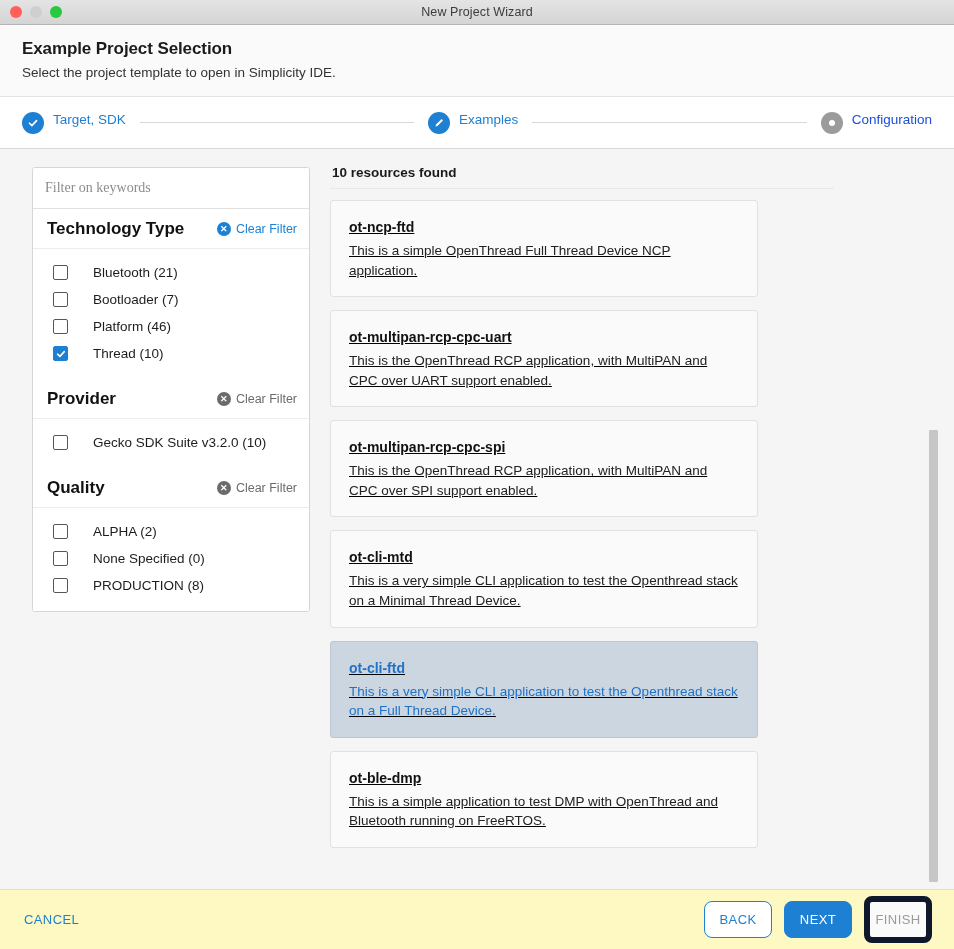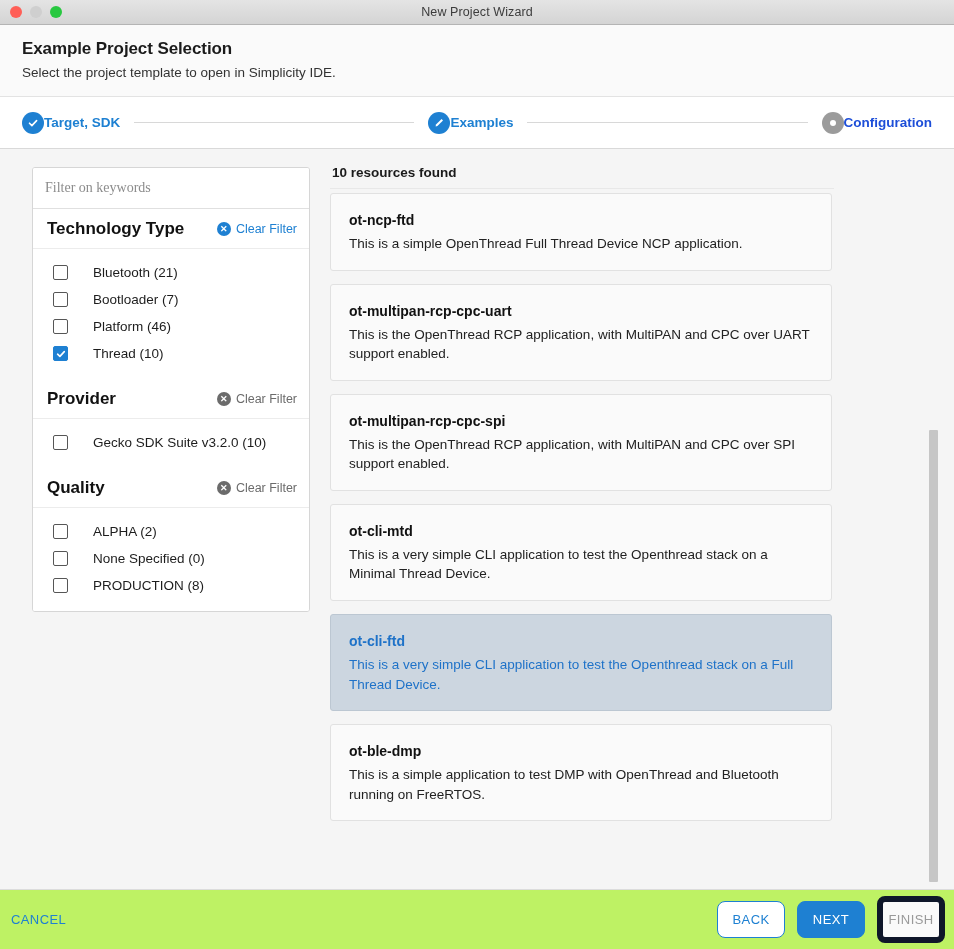--- a/index.html
+++ b/index.html
@@ -86,23 +86,22 @@
     flex: 0 0 52px;
     background: #ffffff;
     border-bottom: 1px solid #d9d9d9;
     display: flex;
     align-items: center;
     padding: 0 22px;
     box-sizing: border-box;
   }
   .step {
     display: flex;
-    align-items: center;
+    gap: 9px;
     flex: 0 0 auto;
-    font-weight: bold;
   }
   .step-circle {
     width: 22px;
     height: 22px;
     border-radius: 50%;
     display: flex;
     align-items: center;
     justify-content: center;
     flex: 0 0 22px;
   }
@@ -243,22 +242,23 @@
   }
   .results-count {
     font-size: 13.5px;
     font-weight: bold;
     color: #1a1a1a;
     padding: 0 0 8px 2px;
     border-bottom: 1px solid #e8e8e8;
     width: 502px;
   }
   .results-list {
-    margin-top: 4px;
-    width: 502px;
+    margin-top: 11px;
+    width: 428px;
+    text-decoration: underline;
   }
   .result-card {
     background: #fafafa;
     border: 1px solid #e1e1e1;
     border-radius: 3px;
     padding: 18px 18px 16px 18px;
     margin-bottom: 13px;
     box-sizing: border-box;
     cursor: pointer;
   }
@@ -295,24 +295,24 @@
     width: 9px;
     height: 452px;
     background: #c6c6c6;
     border-radius: 1px;
     cursor: pointer;
   }
 
   
   .footer {
     flex: 0 0 59px;
-    background: #bef264;
-    display: flex;
-    align-items: center;
-    padding: 0 9px;
+    background: #fef9c3;
+    display: flex;
+    align-items: center;
+    padding: 0 22px;
     box-sizing: border-box;
   }
   .cancel-btn {
     font-size: 13px;
     color: #1e80d2;
     letter-spacing: 0.4px;
     cursor: pointer;
     background: none;
     border: none;
     font-family: "Liberation Sans", sans-serif;

